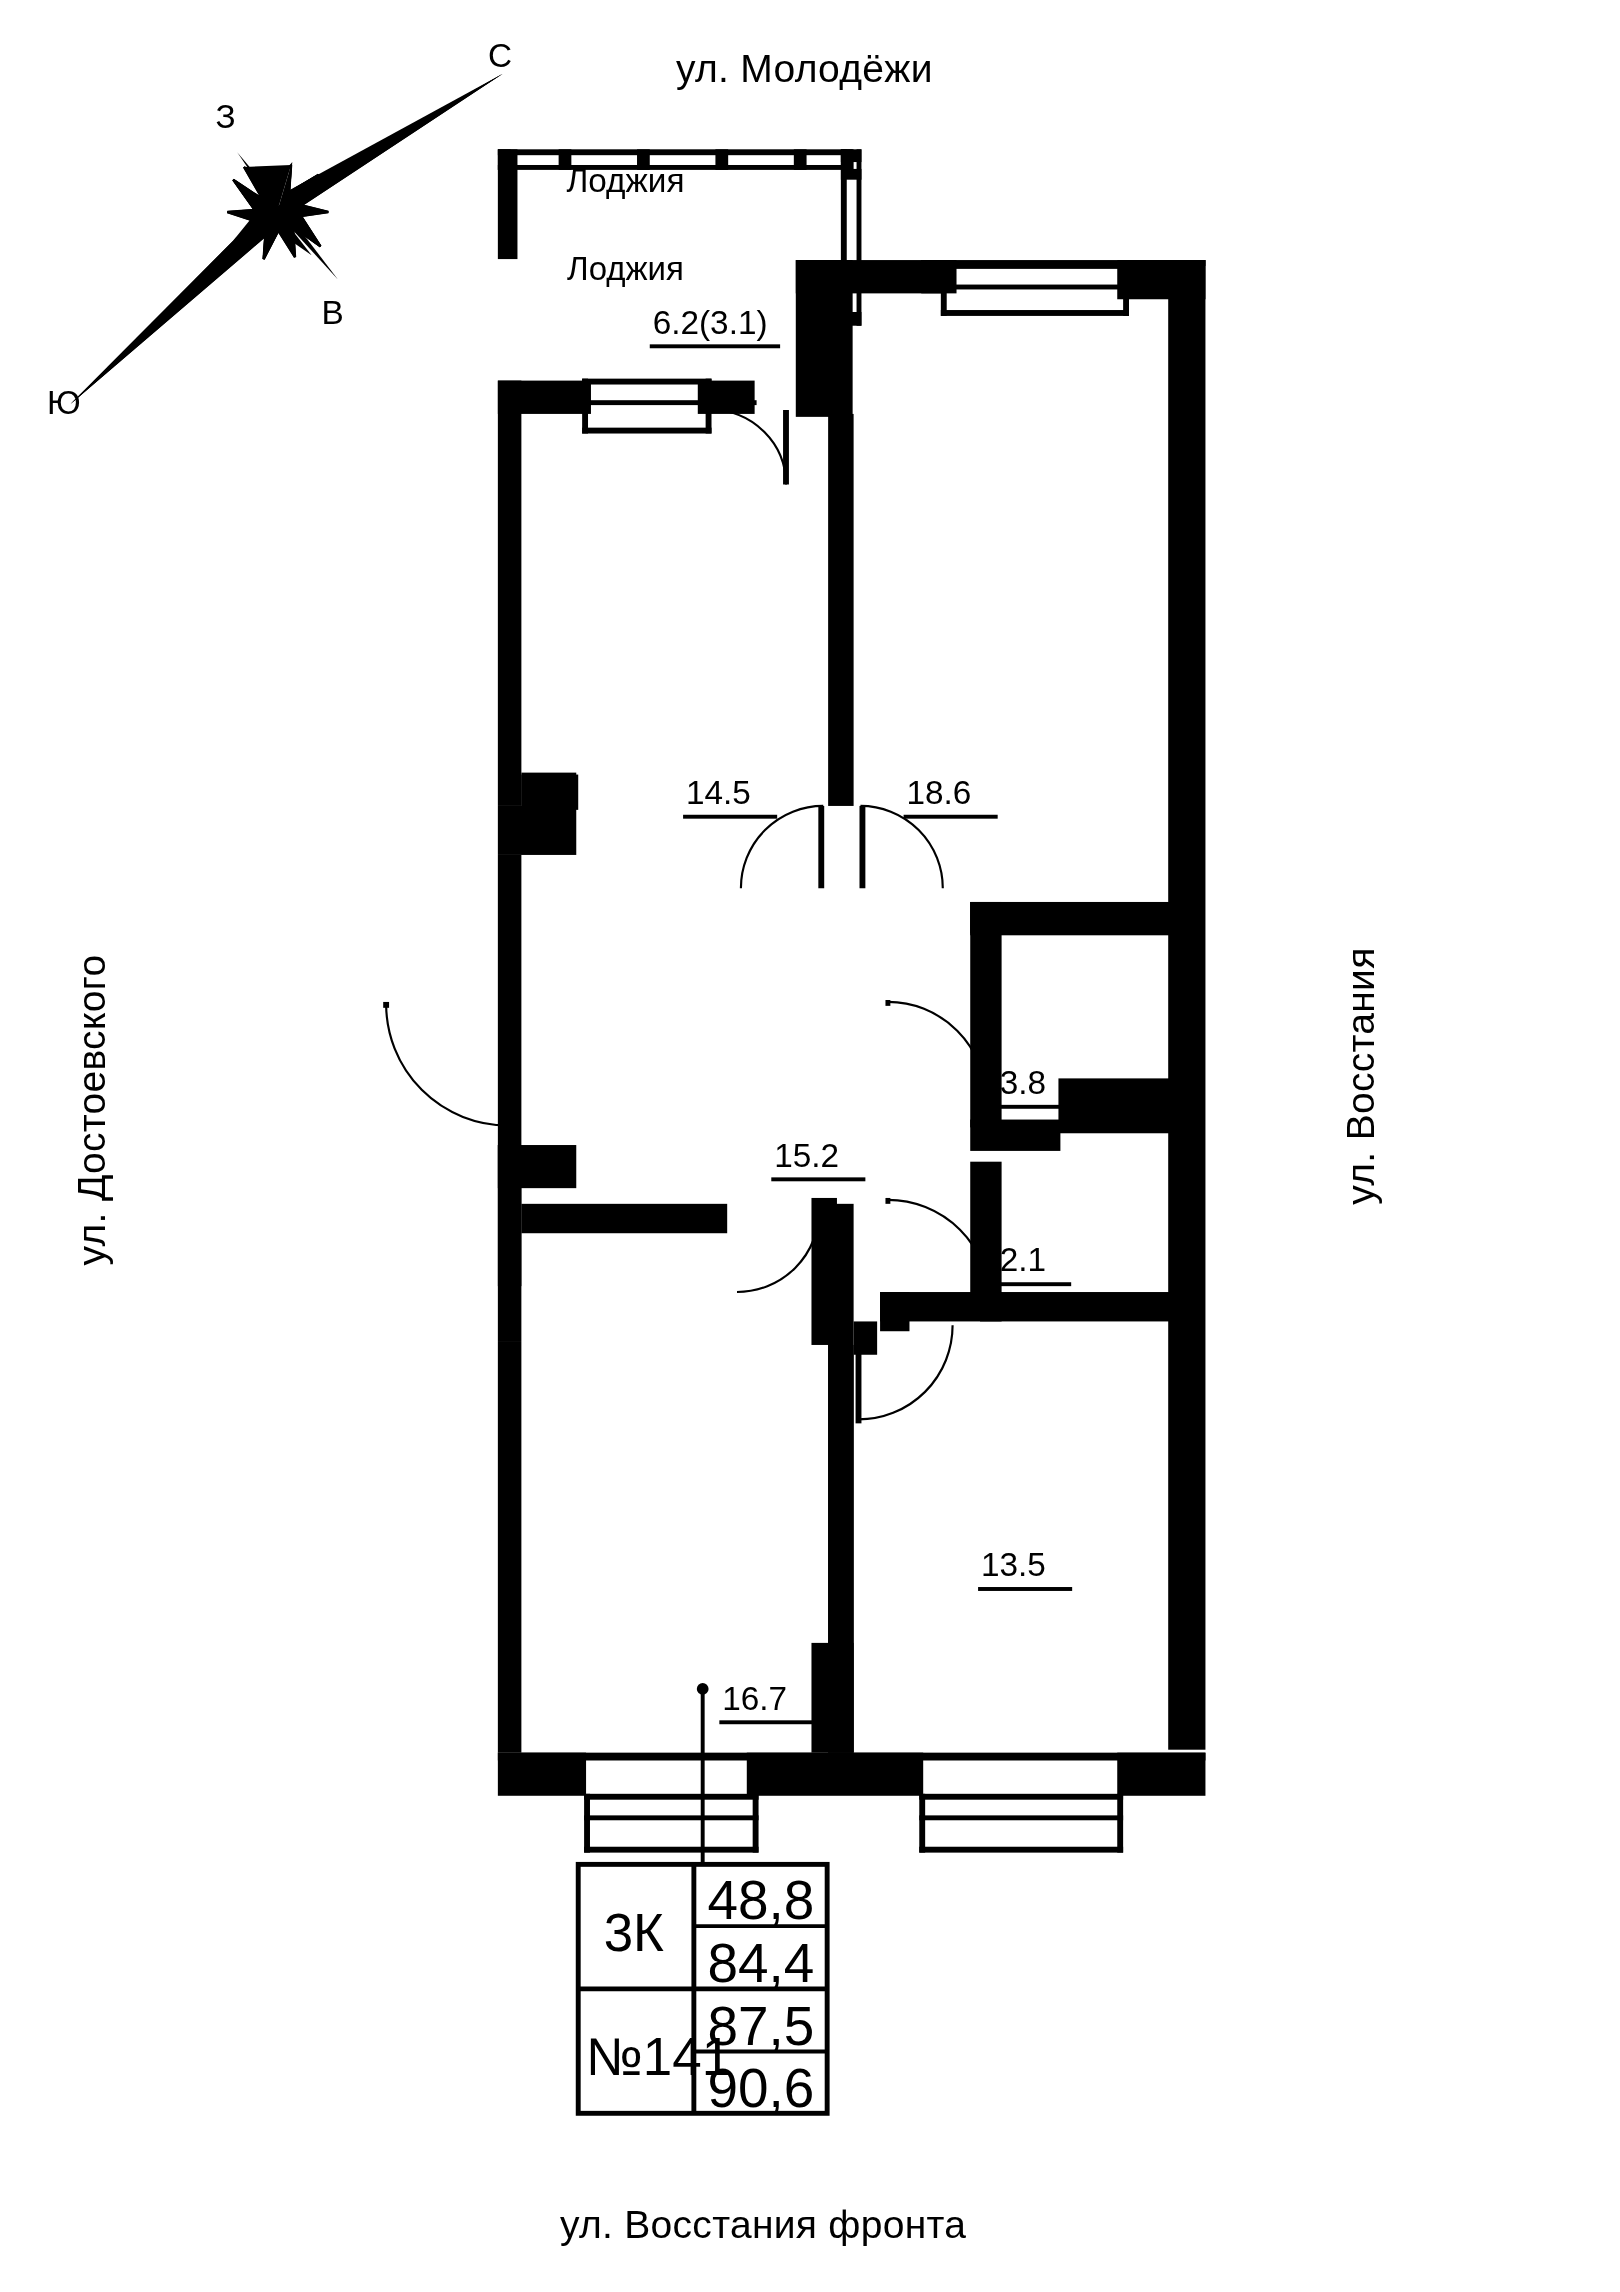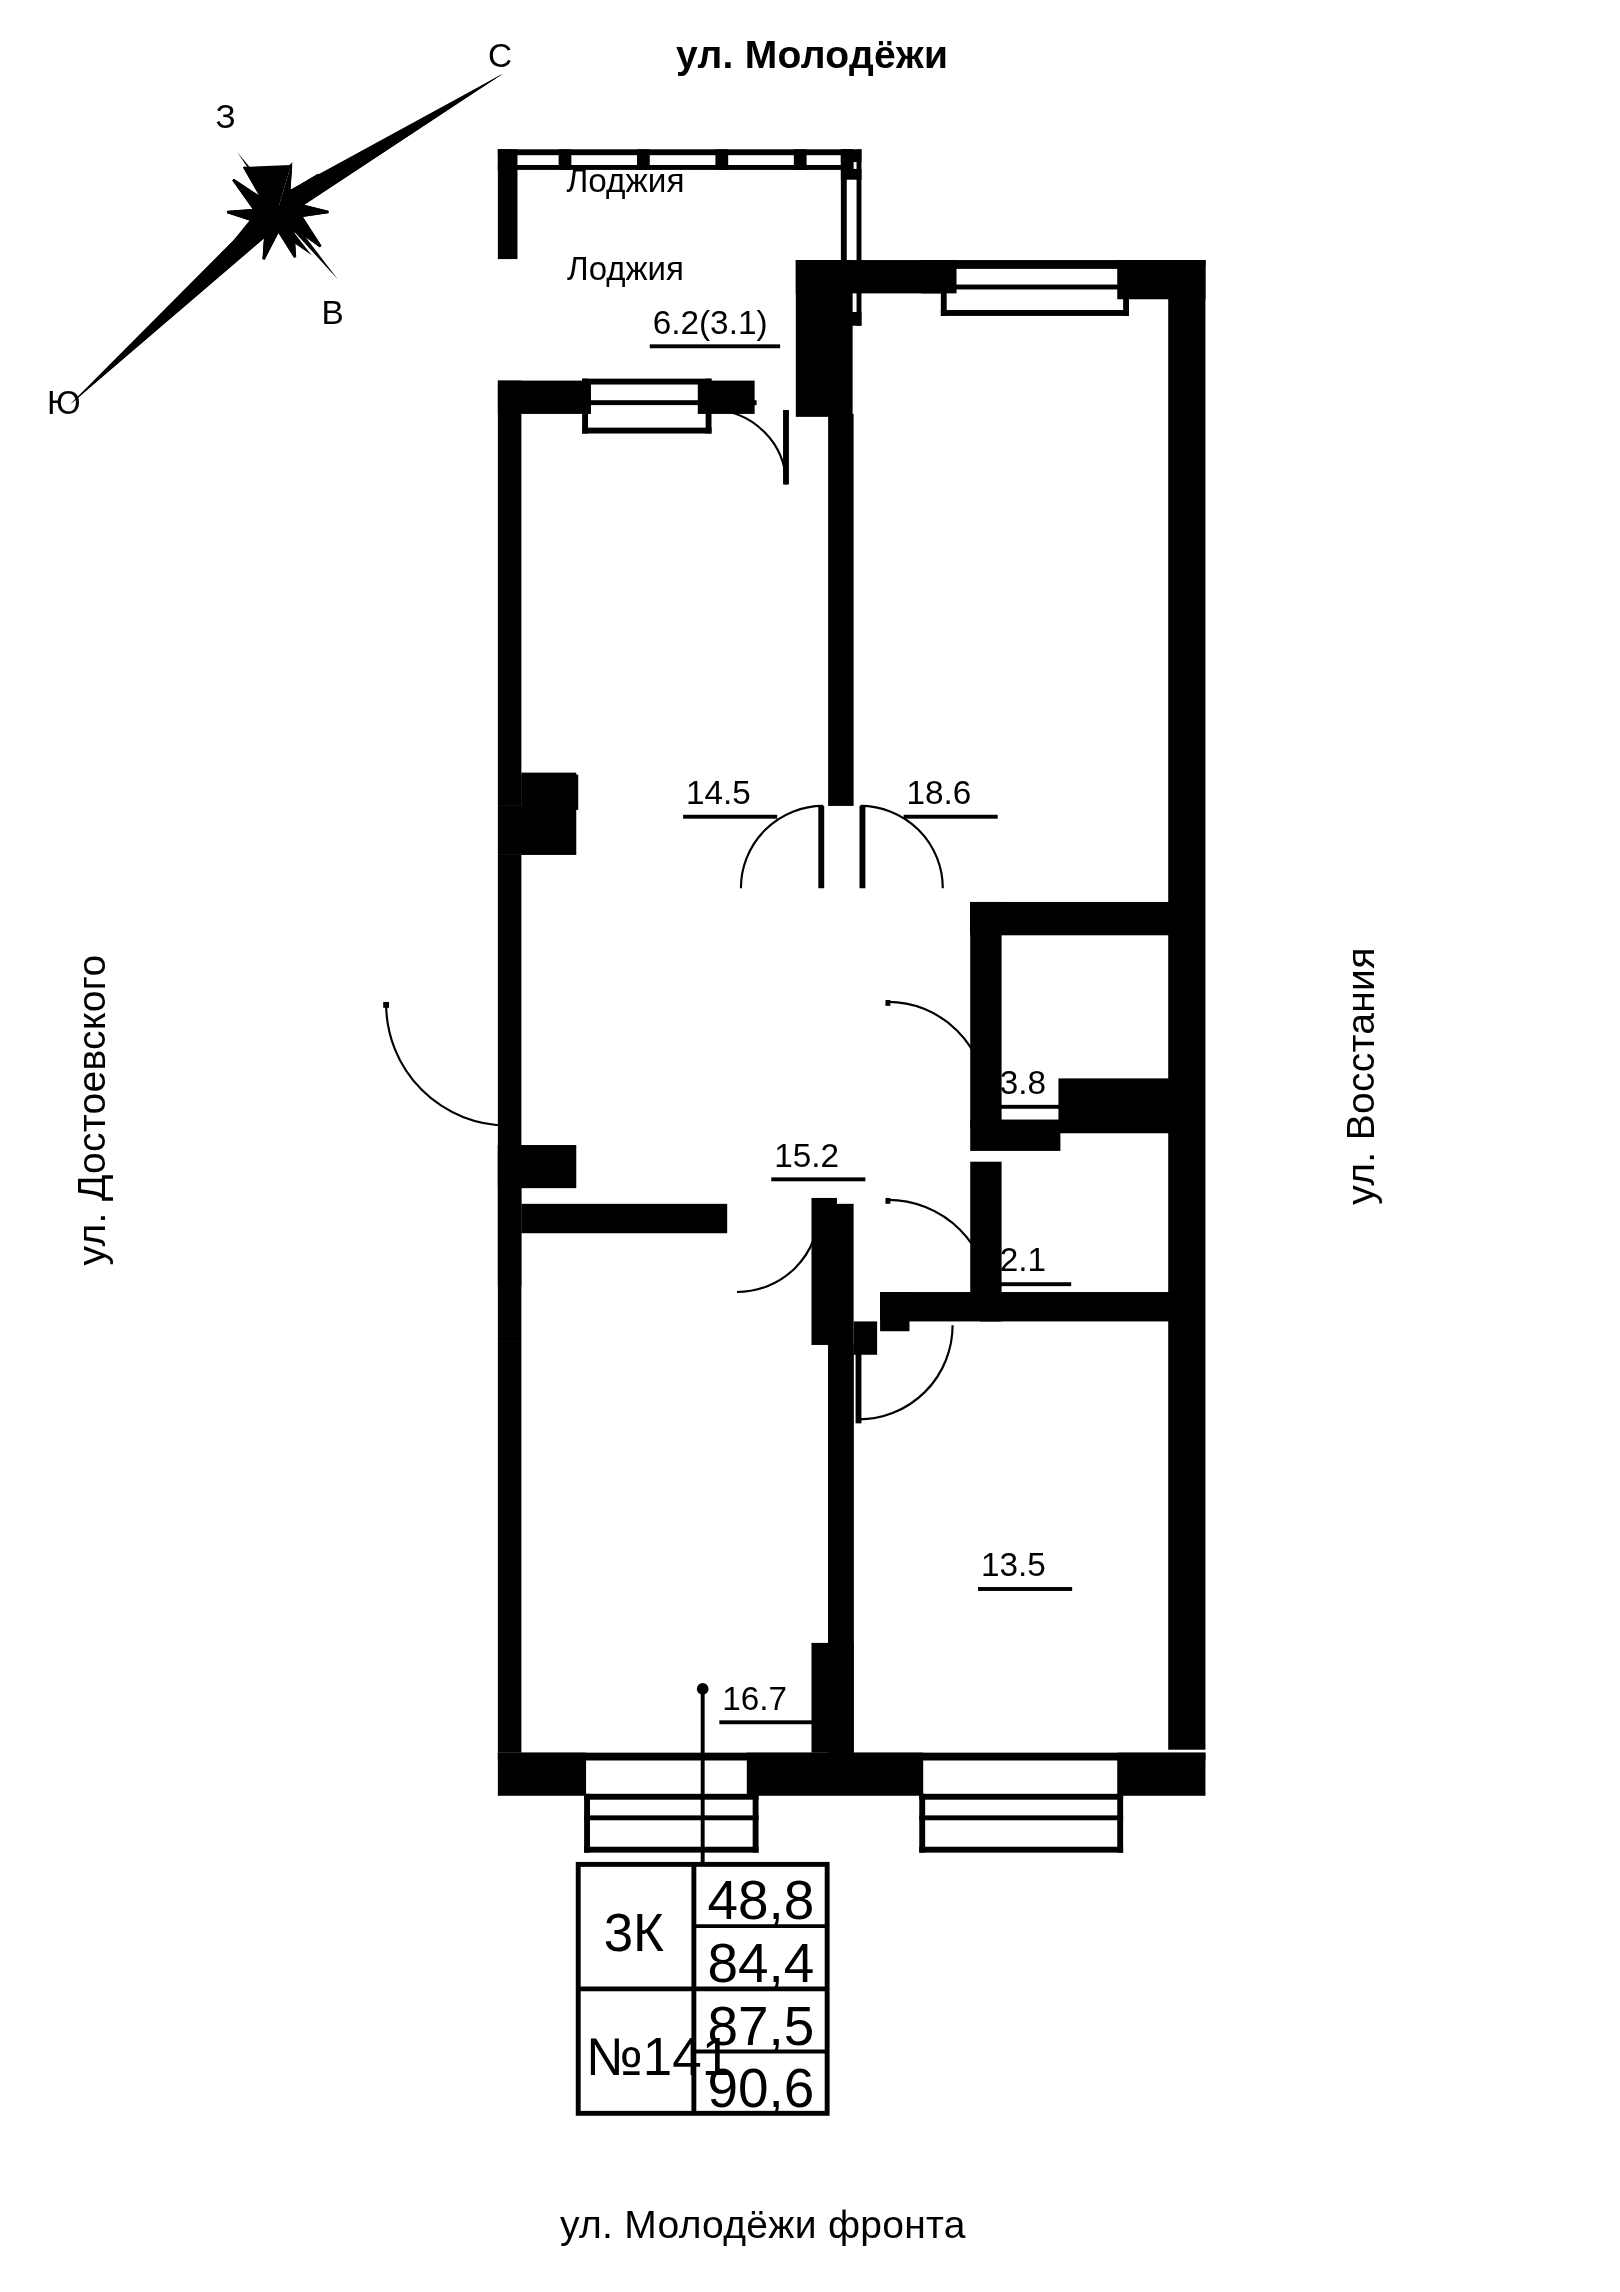--- a/index.html
+++ b/index.html
@@ -27,22 +27,21 @@
   .street-label {
     position: absolute;
     font-family: "Liberation Sans", sans-serif;
     font-size: 39px;
     color: #000;
     white-space: nowrap;
     letter-spacing: 0.3px;
   }
   #street-top {
     left: 676px;
-    top: 33px;
-    font-weight: bold;
+    top: 47px;
   }
   #street-bottom {
     left: 560px;
     top: 2203px;
   }
   #street-left {
     left: -114px;
     top: 1088px;
     transform: rotate(-90deg);
     transform-origin: center center;
@@ -315,20 +314,20 @@
 
       <text class="tbl-text-num" x="722" y="1958">48,8</text>
       <text class="tbl-text-num" x="722" y="2022">84,4</text>
       <text class="tbl-text-num" x="722" y="2086">87,5</text>
       <text class="tbl-text-num" x="722" y="2150">90,6</text>
     </g>
 
   </svg>
 
   <div class="street-label" id="street-top">ул. Молодёжи</div>
-  <div class="street-label" id="street-bottom">ул. Молодёжи фронта</div>
+  <div class="street-label" id="street-bottom">ул. Восстания фронта</div>
   <div class="street-label" id="street-left">ул. Достоевского</div>
   <div class="street-label" id="street-right">ул. Восстания</div>
 
   <div style="position:absolute;left:567px;top:250px;font-size:33px;font-family:'Liberation Sans',sans-serif;">Лоджия</div>
 
 </div>
 
 
 </body></html>

